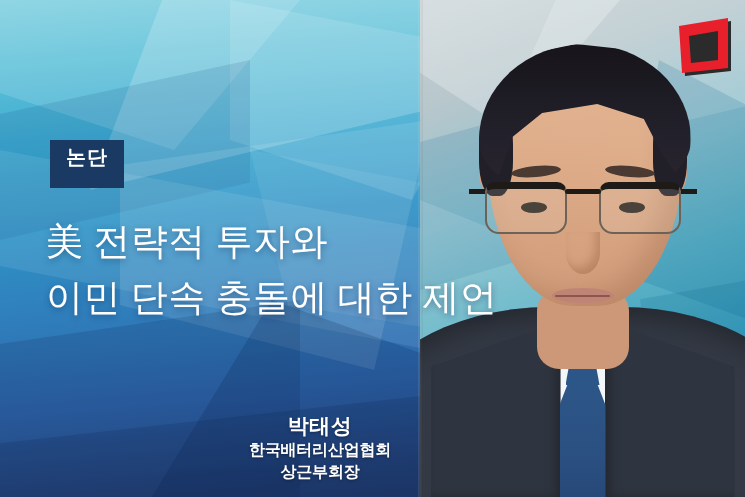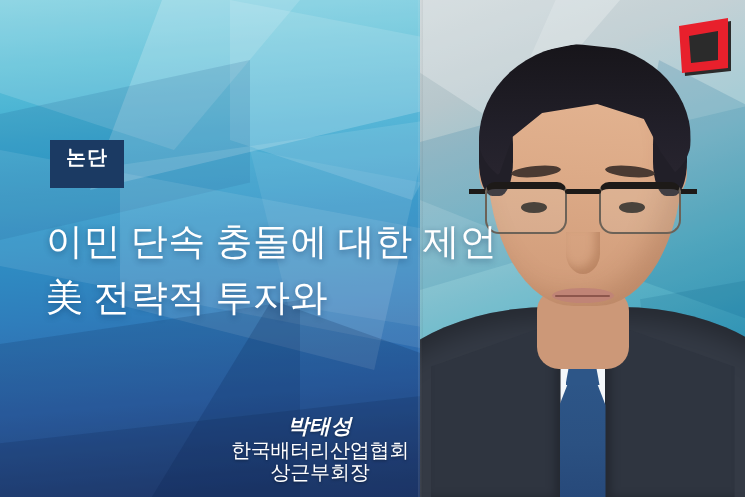--- a/index.html
+++ b/index.html
@@ -352,26 +352,25 @@
     width: 184px;
     text-align: center;
     color: #ffffff;
     text-shadow: 0 1px 3px rgba(0,0,0,.40);
   }
   .byline .nm {
     font-size: 21px;
     font-weight: 700;
     line-height: 27px;
     letter-spacing: 0.5px;
-    font-style: italic;
   }
   .byline .org,
   .byline .pos {
-    font-size: 20px;
-    font-weight: 400;
+    font-size: 16px;
+    font-weight: 700;
     line-height: 22px;
     letter-spacing: -0.2px;
   }
 </style>
 </head>
 <body>
 
 <div class="card">
 
   <div class="bg-base"></div>
@@ -436,22 +435,22 @@
     <svg viewBox="0 0 58 60" aria-hidden="true">
       <path d="M6 10 L55 2 L55 52 L9 57 Z" fill="#2b2b2b" transform="translate(3,3)"></path>
       <path d="M6 10 L55 2 L55 52 L9 57 Z
                M16 20 L45 15 L45 44 L18 47 Z" fill="#E8202C" fill-rule="evenodd"></path>
     </svg>
   </div>
 
   <div class="badge">논단</div>
 
   <div class="headline">
+    <span class="ln">美 전략적 투자와</span>
     <span class="ln">이민 단속 충돌에 대한 제언</span>
-    <span class="ln">美 전략적 투자와</span>
   </div>
 
   <div class="byline">
     <div class="nm">박태성</div>
     <div class="org">한국배터리산업협회</div>
     <div class="pos">상근부회장</div>
   </div>
 
 </div>
 

